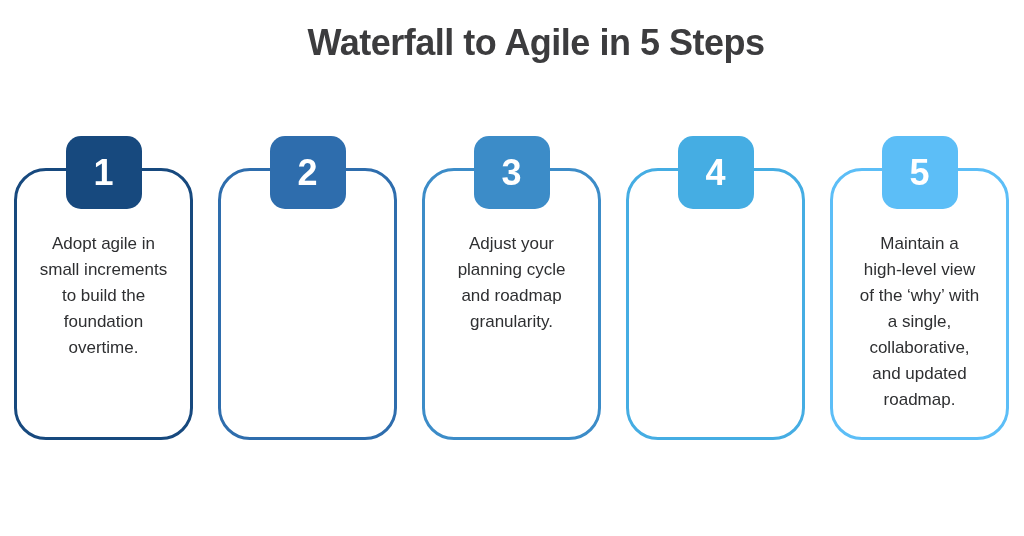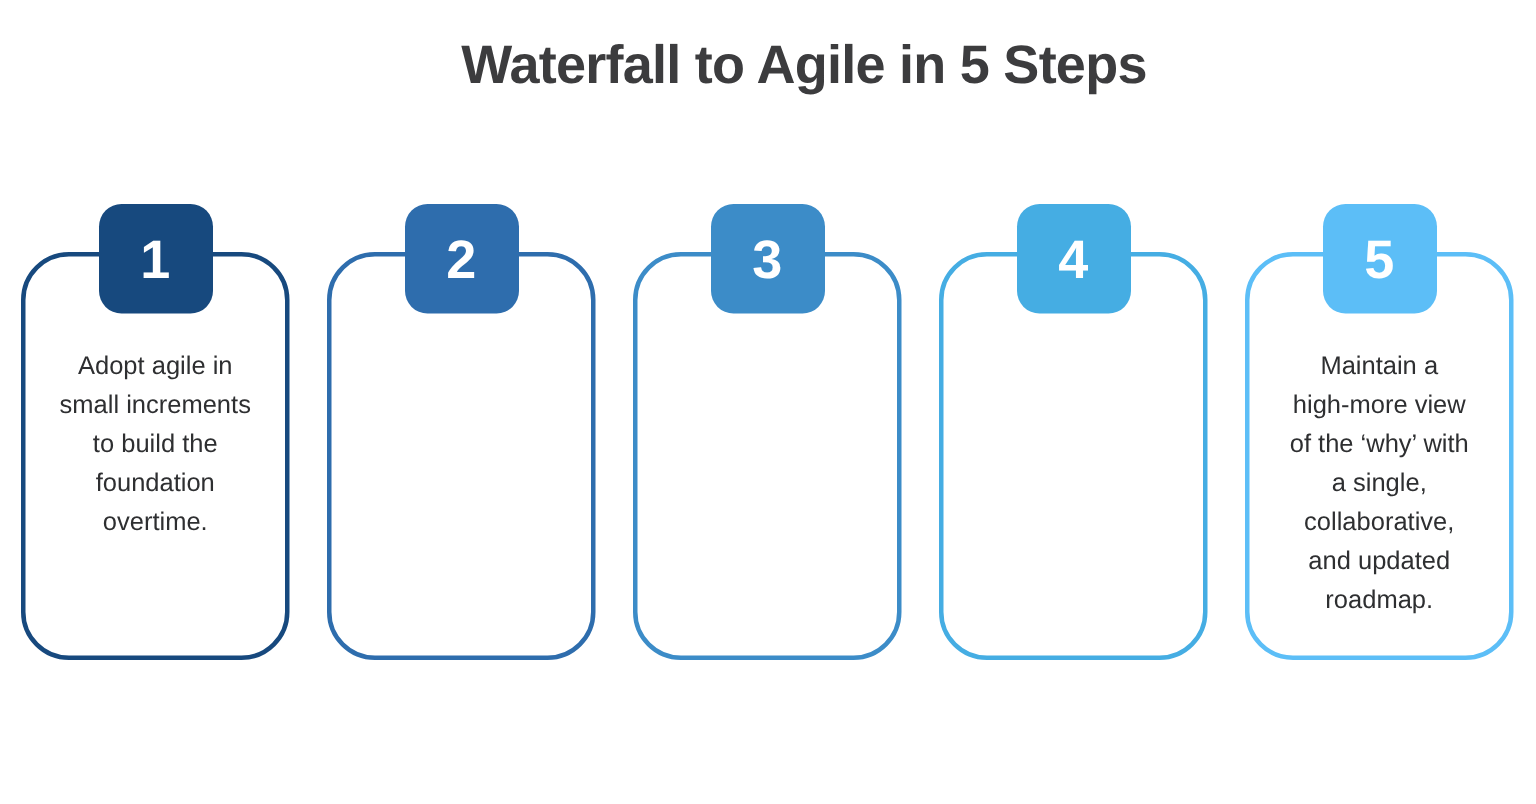--- a/index.html
+++ b/index.html
@@ -95,34 +95,38 @@
     <div class="card" style="--c: #2E6DAD;">
       <div class="badge">
         <span class="badge-number">2</span>
       </div>
     </div>
 
     <div class="card" style="--c: #3C8CC8;">
       <div class="badge">
         <span class="badge-number">3</span>
       </div>
+      <div class="card-text">Adjust your
+planning cycle
+and roadmap
+granularity.</div>
     </div>
 
     <div class="card" style="--c: #45ADE3;">
       <div class="badge">
         <span class="badge-number">4</span>
       </div>
     </div>
 
     <div class="card" style="--c: #5CBEF7;">
       <div class="badge">
         <span class="badge-number">5</span>
       </div>
       <div class="card-text">Maintain a
-high‑more view
+high‑level view
 of the ‘why’ with
 a single,
 collaborative,
 and updated
 roadmap.</div>
     </div>
 
   </div>
 </div>
 

